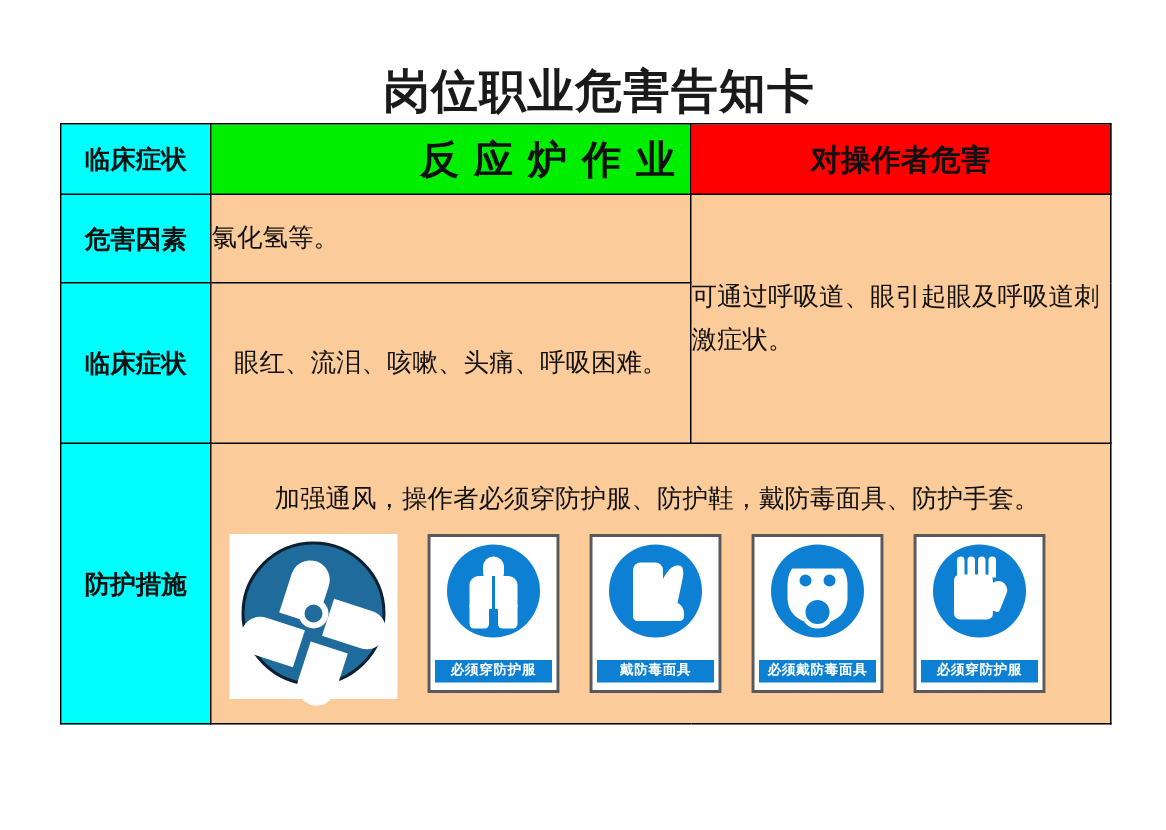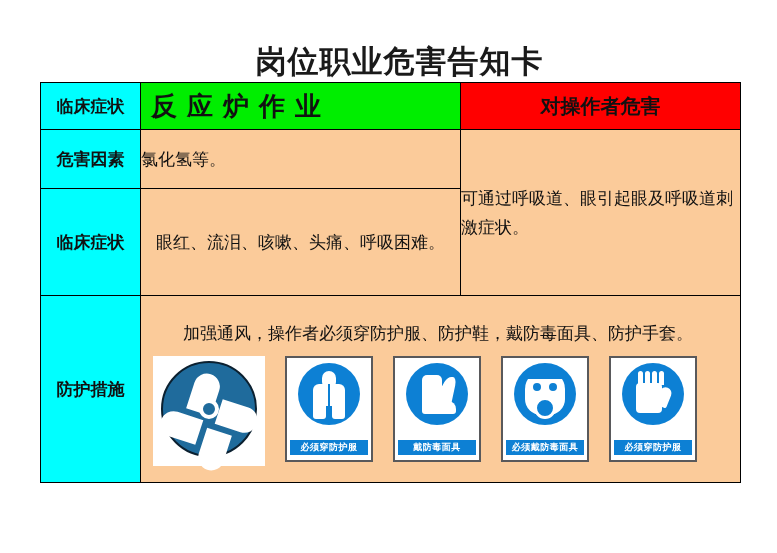--- a/index.html
+++ b/index.html
@@ -48,21 +48,21 @@
 
   .cell-label {
     background: #00ffff;
     text-align: center;
     font-size: 17px;
     font-weight: 700;
     color: #111111;
   }
   .cell-station {
     background: #00ee00;
-    text-align: left;
+    text-align: right;
     font-size: 26px;
     font-weight: 700;
     color: #111111;
     letter-spacing: 10px;
     text-indent: 10px;
   }
   .cell-danger-head {
     background: #ff0000;
     text-align: center;
     font-size: 20px;
@@ -151,20 +151,21 @@
     height: 106px;
     background: #ffffff;
     border: 2px solid #59595b;
     box-sizing: border-box;
     display: flex;
     flex-direction: column;
     align-items: center;
     justify-content: space-between;
     padding: 5px 0 5px 0;
     flex: 0 0 auto;
+    font-family: Liberation Mono, monospace;
   }
   .sign-disc {
     width: 62px;
     height: 62px;
     border-radius: 50%;
     background: #0d80d4;
     position: relative;
     overflow: hidden;
   }
   .sign-caption {

